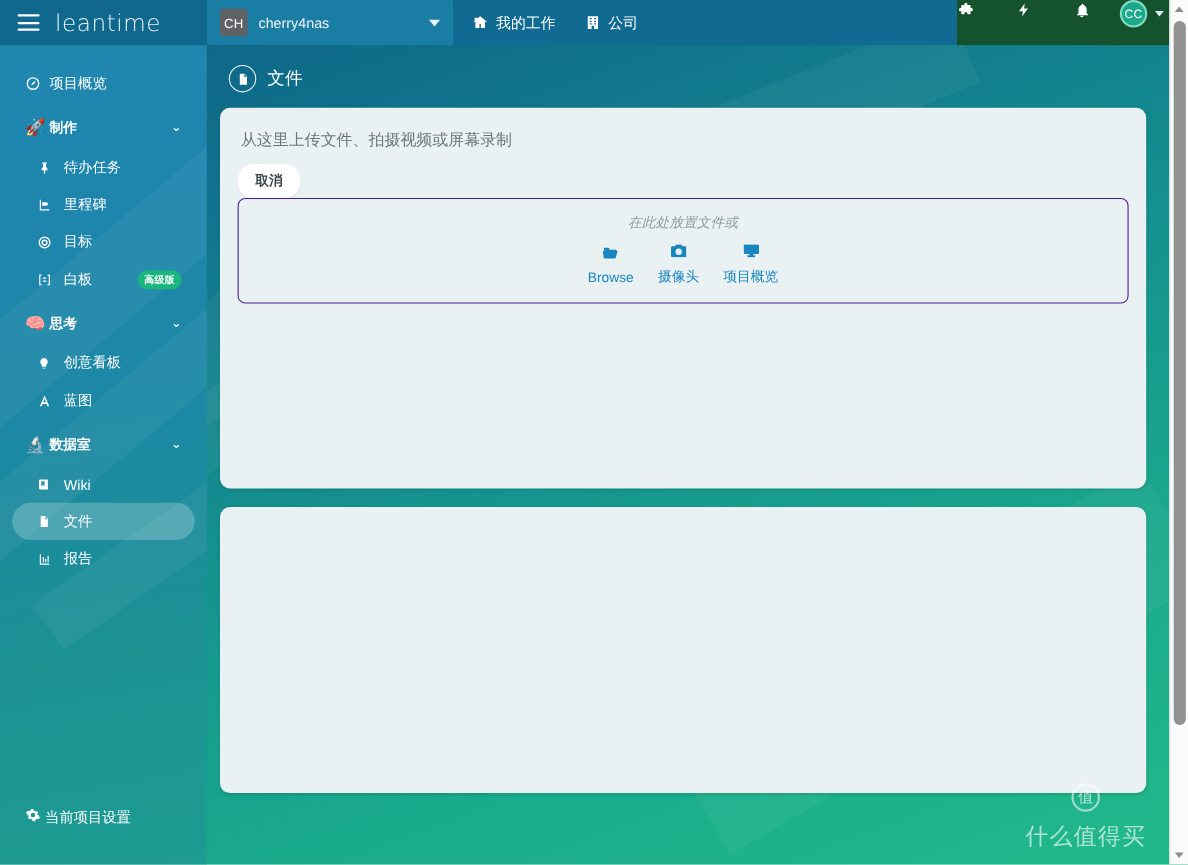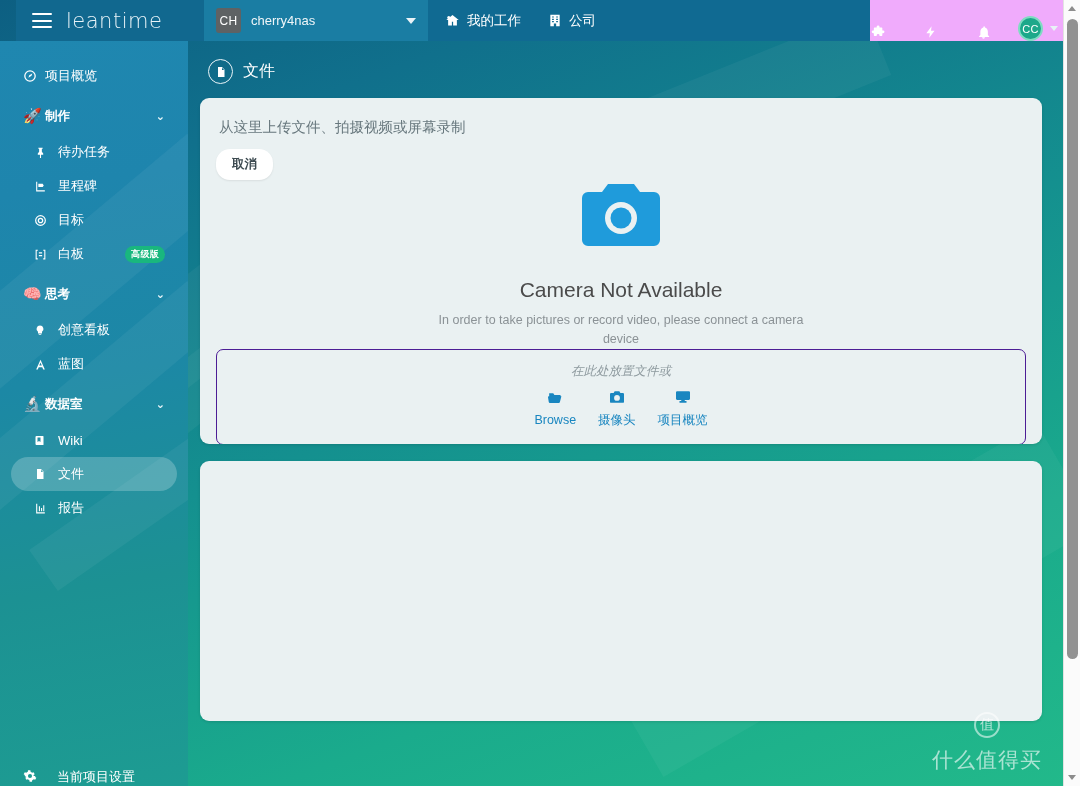--- a/index.html
+++ b/index.html
@@ -17,21 +17,21 @@
   
   .bg-streak { position: absolute; pointer-events: none; background: rgba(255,255,255,0.045); }
   .s1 { left: -40px; top: 300px; width: 420px; height: 90px; transform: rotate(-38deg); }
   .s2 { left: -60px; top: 430px; width: 330px; height: 60px; transform: rotate(-38deg); }
   .s3 { left: 600px; top: 540px; width: 500px; height: 120px; transform: rotate(-30deg); }
   .s4 { left: 300px; top: 120px; width: 600px; height: 70px; transform: rotate(-22deg); }
 
   
   .topbar {
     position: absolute; top: 0; left: 0; right: 0; height: 41px;
-    display: flex; align-items: stretch; z-index: 40; margin-left: 16px;
+    display: flex; align-items: stretch; z-index: 40;
   }
   .topbar-left {
     width: 188px; background: #11688f;
     display: flex; align-items: center; gap: 14px; padding-left: 16px;
   }
   .hamburger { width: 20px; height: 15px; display: flex; flex-direction: column; justify-content: space-between; cursor: pointer; }
   .hamburger span { display: block; height: 2px; background: #fff; border-radius: 1px; }
   .logo { font-size: 21px; color: #e8f3f8; letter-spacing: 0.5px; font-family: "DejaVu Sans", sans-serif; font-weight: 300; white-space: nowrap; }
 
   .project-sel {
@@ -47,21 +47,21 @@
   .caret-down {
     width: 0; height: 0; border-left: 5px solid transparent; border-right: 5px solid transparent;
     border-top: 6px solid #eaf3f7;
   }
 
   .topbar-mid { flex: 1; background: #106a92; display: flex; align-items: center; gap: 26px; padding-left: 17px; }
   .topnav-item { display: flex; align-items: center; gap: 7px; color: #fff; font-size: 13.5px; cursor: pointer; white-space: nowrap; }
   .topnav-item .ti { width: 15px; height: 15px; display: inline-flex; align-items: center; justify-content: center; }
   .topnav-item svg { fill: #fff; }
 
-  .topbar-right { background: #f0abfc; display: flex; align-items: flex-end; gap: 34px; padding-right: 22px; }
+  .topbar-right { background: #14532d; display: flex; align-items: flex-start; gap: 34px; padding-right: 22px; }
   .tb-icon { width: 18px; height: 18px; cursor: pointer; display: flex; align-items: center; justify-content: center; }
   .tb-icon svg { fill: #fff; }
   .avatar-cc {
     width: 25px; height: 25px; border-radius: 50%;
     background: #1ca88a; border: 2px solid #7fdcc2; color: #fff;
     font-size: 11px; display: flex; align-items: center; justify-content: center;
     cursor: pointer; letter-spacing: .3px;
   }
   .avatar-group { display: flex; align-items: center; gap: 7px; margin-left: -8px; }
   .caret-small { width: 0; height: 0; border-left: 4.5px solid transparent; border-right: 4.5px solid transparent; border-top: 5.5px solid #e8f2f6; }
@@ -93,21 +93,21 @@
   .sb-item.sub .sb-ico { width: 22px; }
   .sb-item.active { background: rgba(255,255,255,0.22); }
   .sb-chevron { margin-left: auto; font-size: 11px; color: #eaf6f9; line-height: 1; }
   .badge-pro {
     margin-left: auto; background: #19b77e; color: #fff; font-size: 9px;
     padding: 2px 6px; border-radius: 9px; font-weight: bold; letter-spacing: .3px;
   }
 
   .sb-bottom {
     position: absolute; left: 0; right: 0; bottom: 0; height: 52px;
-    display: flex; align-items: flex-end; padding-left: 23px; gap: 20px;
+    display: flex; align-items: flex-start; padding-left: 23px; gap: 4px;
     color: #fff; font-size: 13px; cursor: pointer;
   }
   .sb-bottom svg { fill: #fff; }
 
   
   .main {
     position: absolute; left: 188px; top: 41px; right: 24px; bottom: 0;
     overflow: hidden; padding: 0 14px 0 12px;
   }
   .page-head { display: flex; align-items: center; gap: 10px; padding: 18px 0 14px 8px; }
@@ -382,31 +382,20 @@
           <path d="M6 2h8l5 5v15H6V2zm8 1.6V8h4.4L14 3.6z"></path>
         </svg>
     </div>
     <div class="page-title">文件</div>
   </div>
 
   <div class="card card-1">
     <div class="upload-head">从这里上传文件、拍摄视频或屏幕录制</div>
     <button class="btn-cancel">取消</button>
 
-    <div class="camera-pane">
-      <div class="cam-icon">
-        <svg width="78" height="62" viewBox="0 0 78 62">
-          <path d="M26 0h26l6 8h14a6 6 0 0 1 6 6v42a6 6 0 0 1-6 6H6a6 6 0 0 1-6-6V14a6 6 0 0 1 6-6h14L26 0z" fill="#1f9bdb"></path>
-          <circle cx="39" cy="34" r="16" fill="#eaf1f2"></circle>
-          <circle cx="39" cy="34" r="10.5" fill="#1f9bdb"></circle>
-        </svg>
-      </div>
-      <div class="cam-title">Camera Not Available</div>
-      <div class="cam-sub">In order to take pictures or record video, please connect a camera device</div>
-    </div>
 
     <div class="dropzone">
       <div class="dz-hint">在此处放置文件或</div>
       <div class="dz-actions">
         <span class="dz-link">
           <span>
             <svg width="14" height="12" viewBox="0 0 24 20">
                 <path d="M2 2h7l2 3h9a2 2 0 0 1 2 2v1H2V2zm-.2 5H23l-2.6 10a2 2 0 0 1-1.9 1.5H3.2A2 2 0 0 1 1.3 17L.1 9A1.6 1.6 0 0 1 1.8 7z"></path>
               </svg>
           </span>

